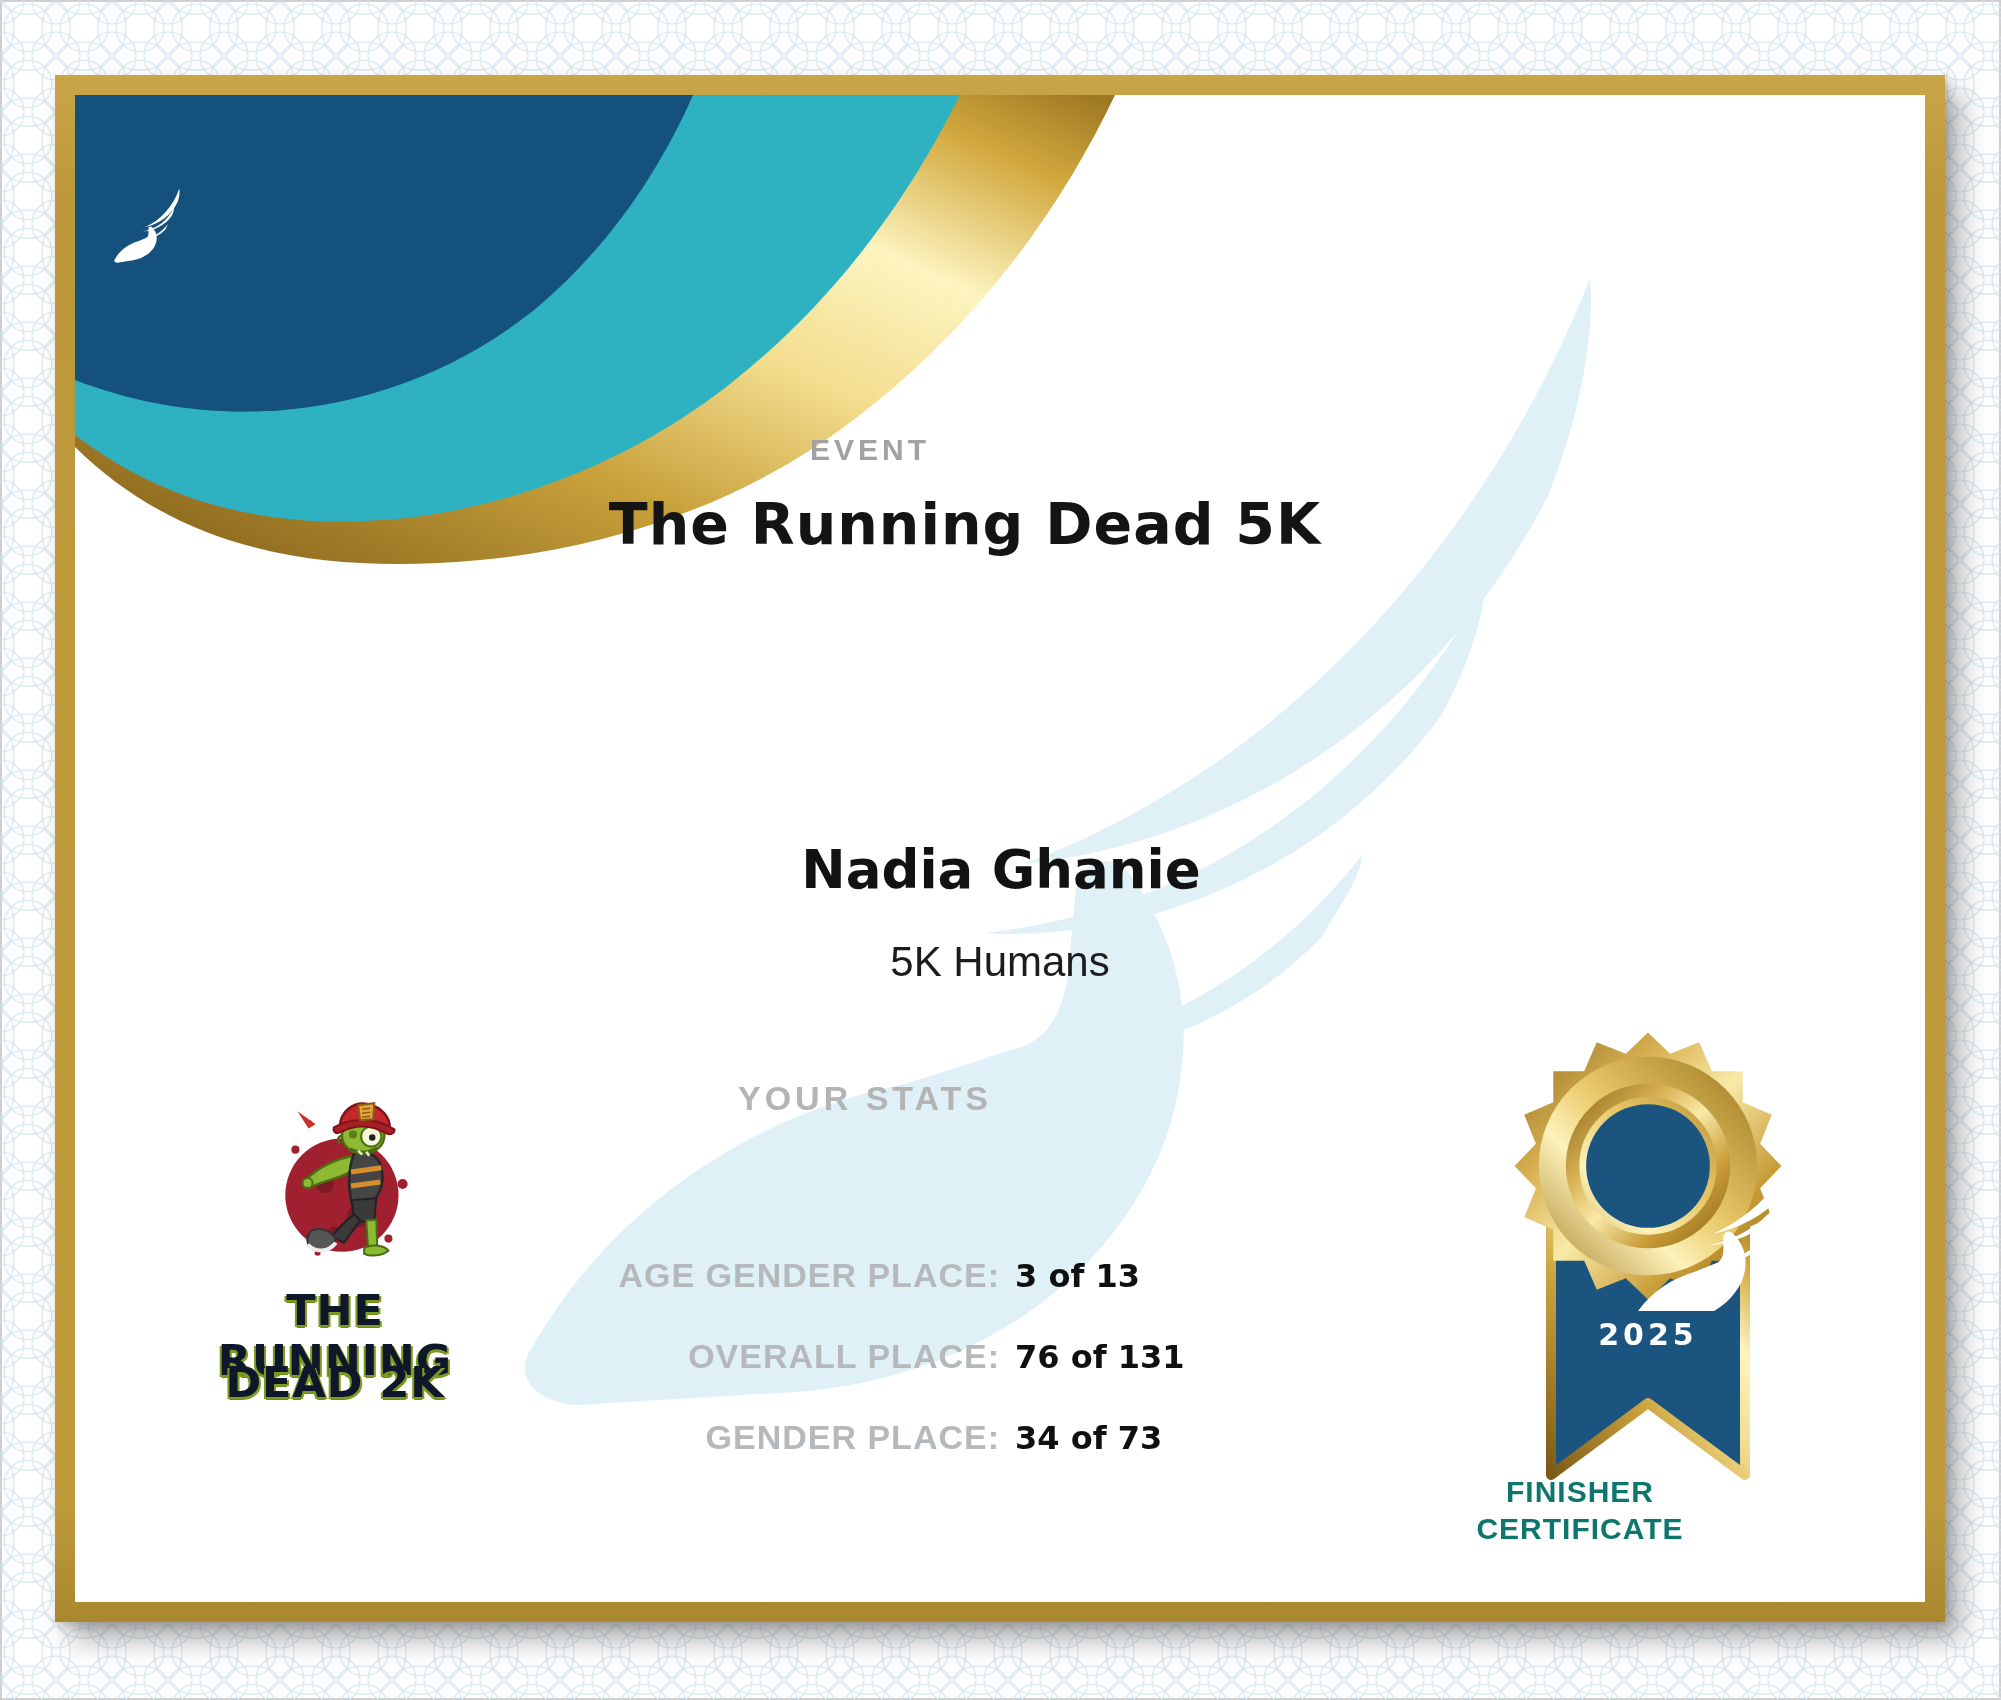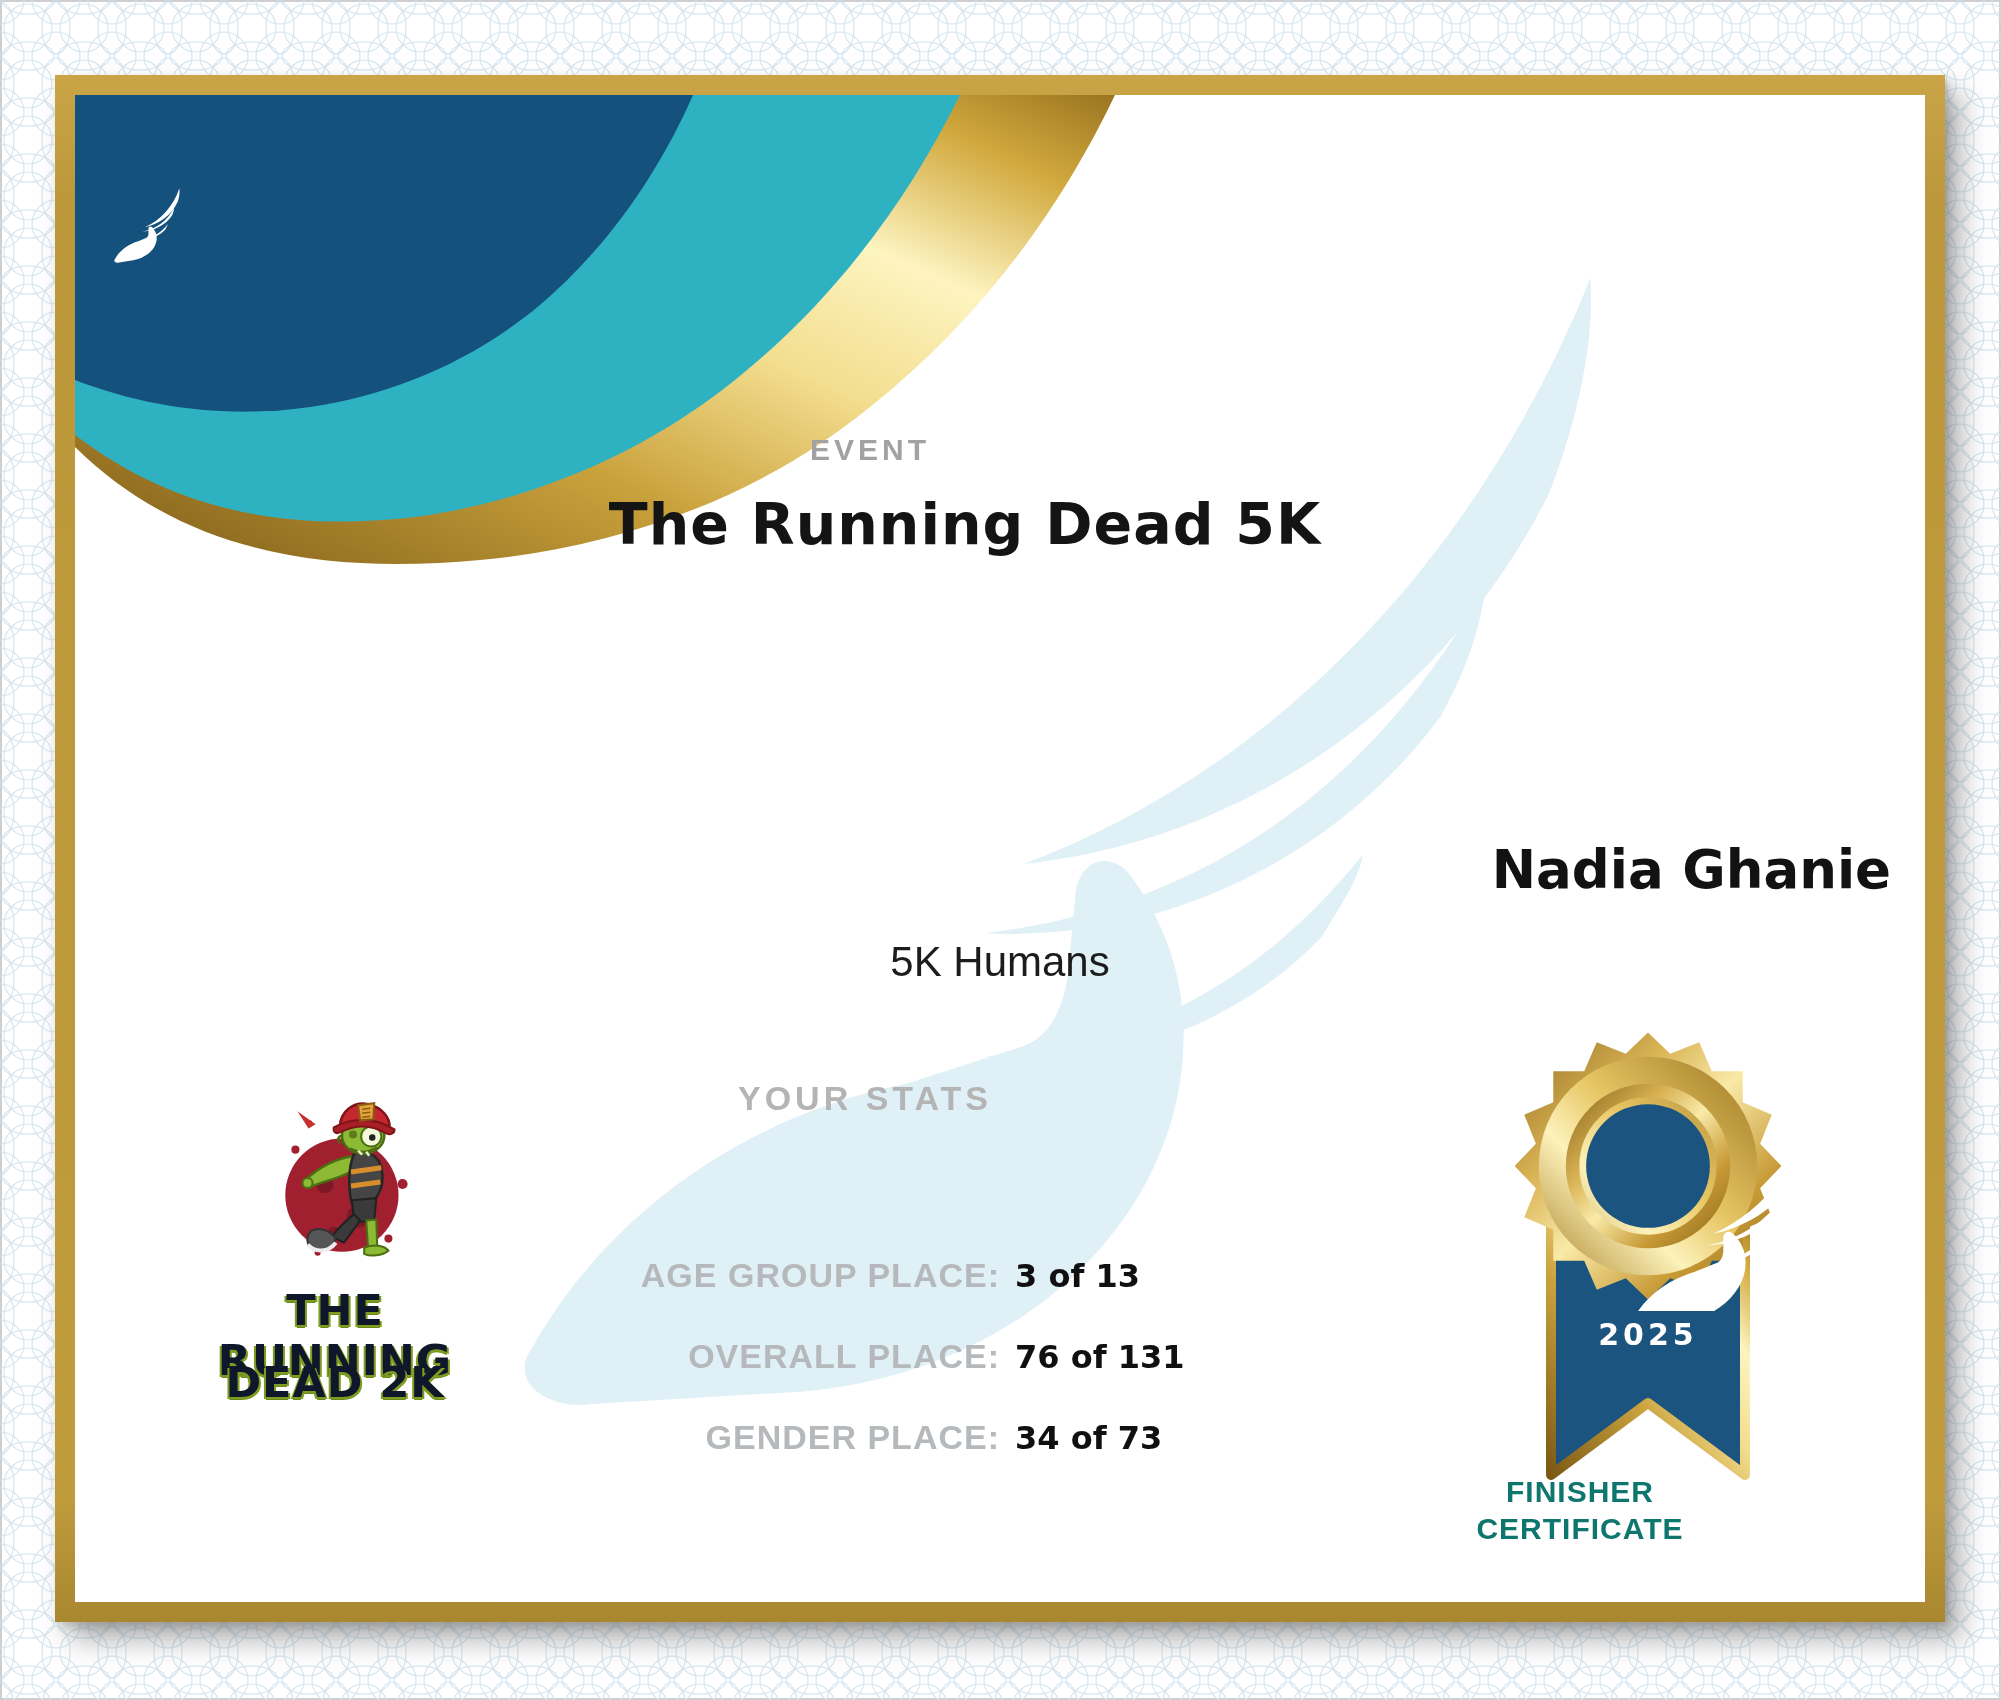--- a/index.html
+++ b/index.html
@@ -33,21 +33,21 @@
     color:#ffffff; font-family:"DejaVu Sans", sans-serif; font-weight:700;
     font-size:56px; letter-spacing:1px; margin-top:45px;
   }
   .brand-icon { width:88px; height:122px; color:#ffffff; margin-left:4px; margin-top:22px; }
 
   
   .col { position:absolute; left:0; width:1780px; text-align:center; }
   .event-label { top:338px; font-size:30px; font-weight:700; letter-spacing:4px; color:#a2a2a2; transform:translateX(-95px); }
   .event-title { top:396px; font-family:"DejaVu Sans", sans-serif; font-size:57px; font-weight:700; color:#141414; letter-spacing:1px; }
   .award-intro { top:676px; font-size:38px; font-weight:700; letter-spacing:2px; color:#b6b6b6; transform:translateX(12px); }
-  .recipient { top:744px; font-family:"DejaVu Sans", sans-serif; font-size:53px; font-weight:800; color:#121212; transform:translateX(36px);text-align:right; }
+  .recipient { top:744px; font-family:"DejaVu Sans", sans-serif; font-size:53px; font-weight:800; color:#121212; transform:translateX(36px); }
   .division { top:811px; font-size:42px; font-weight:400; color:#1c1c1c; transform:translateX(35px);margin-top:32px; }
   .stats-title { top:984px; font-size:34px; font-weight:700; letter-spacing:4px; color:#b4b4b4; transform:translateX(-100px); }
 
   
   .stat-row { position:absolute; left:0; width:100%; white-space:nowrap; }
   .stat-row .lbl {
     display:inline-block; width:925px; text-align:right;
     font-size:34px; font-weight:700; letter-spacing:1px; color:#b6b9bb; vertical-align:baseline;
   }
   .stat-row .val {
@@ -158,21 +158,21 @@
         </svg>
       </div>
 
       <div class="col event-label">EVENT</div>
       <div class="col event-title">The Running Dead 5K</div>
       <div class="col recipient">Nadia Ghanie</div>
       <div class="col division">5K Humans</div>
       <div class="col stats-title">YOUR STATS</div>
 
       <div class="stat-row r1">
-        <span class="lbl">AGE GROUP PLACE:</span><span class="val">3 of 13</span>
+        <span class="lbl">AGE GENDER PLACE:</span><span class="val">3 of 13</span>
       </div>
       <div class="stat-row r2">
         <span class="lbl">OVERALL PLACE:</span><span class="val">76 of 131</span>
       </div>
       <div class="stat-row r3">
         <span class="lbl">GENDER PLACE:</span><span class="val">34 of 73</span>
       </div>
 
       <svg class="zombie" viewBox="0 0 160 180">
         <circle cx="72" cy="103" r="56" fill="#a02030"></circle>

